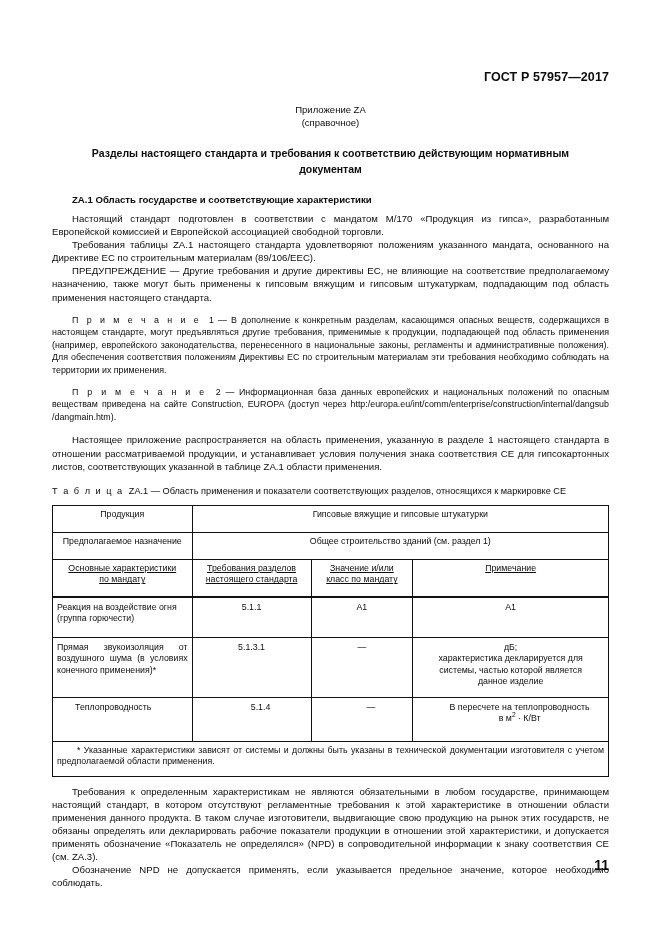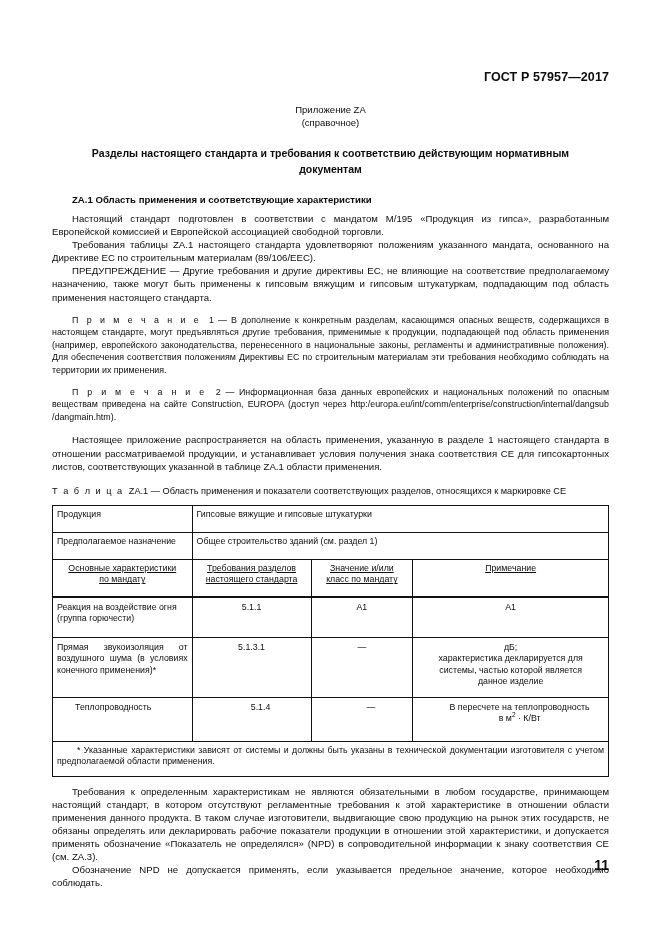--- a/index.html
+++ b/index.html
@@ -116,21 +116,21 @@
     border: 1.6px solid #111;
   }
   table.za td {
     border: 0.9px solid #111;
     padding: 3px 4px;
     font-size: 8.8px;
     line-height: 11.6px;
     vertical-align: top;
   }
   td.hdr {
-    text-align: left;
+    text-align: center;
     vertical-align: middle;
     height: 20px;
   }
   td.hdr-tall {
     text-align: center;
     vertical-align: middle;
     height: 30px;
   }
   tr.hdr-last td {
     border-bottom: 2.2px solid #111;
@@ -188,23 +188,23 @@
     <div class="annex-line">(справочное)</div>
   </div>
 
   <div class="annex-heading">
     <span>Разделы настоящего стандарта и требования к соответствию действующим</span>
     <span>нормативным документам</span>
   </div>
 
   <div class="content">
 
-    <div class="sec-heading">ZA.1 Область применения и соответствующие характеристики</div>
-
-    <p class="body">Настоящий стандарт подготовлен в соответствии с мандатом М/195 «Продукция из гипса», разработанным Европейской комиссией и Европейской ассоциацией свободной торговли.</p>
+    <div class="sec-heading">ZA.1 Область государстве и соответствующие характеристики</div>
+
+    <p class="body">Настоящий стандарт подготовлен в соответствии с мандатом М/170 «Продукция из гипса», разработанным Европейской комиссией и Европейской ассоциацией свободной торговли.</p>
     <p class="body">Требования таблицы ZA.1 настоящего стандарта удовлетворяют положениям указанного мандата, основанного на Директиве ЕС по строительным материалам (89/106/EEC).</p>
     <p class="body">ПРЕДУПРЕЖДЕНИЕ — Другие требования и другие директивы ЕС, не влияющие на соответствие предполагаемому назначению, также могут быть применены к гипсовым вяжущим и гипсовым штукатуркам, подпадающим под область применения настоящего стандарта.</p>
 
     <div class="spacer-10"></div>
 
     <p class="note"><span class="note-label">П р и м е ч а н и е</span>&nbsp; <span>1</span> <span>— В дополнение к конкретным разделам, касающимся опасных веществ, содержащихся в настоящем стандарте, могут предъявляться другие требования, применимые к продукции, подпадающей под область применения (например, европейского законодательства, перенесенного в национальные законы, регламенты и административные положения). Для обеспечения соответствия положениям Директивы ЕС по строительным материалам эти требования необходимо соблюдать на территории их применения.</span></p>
 
     <div class="spacer-9"></div>
 
     <p class="note"><span class="note-label">П р и м е ч а н и е</span>&nbsp; <span>2</span> <span>— Информационная база данных европейских и национальных положений по опасным веществам приведена на сайте Construction, EUROPA (доступ через http:/europa.eu/int/comm/enterprise/construction/internal/dangsub /dangmain.htm).</span></p>

